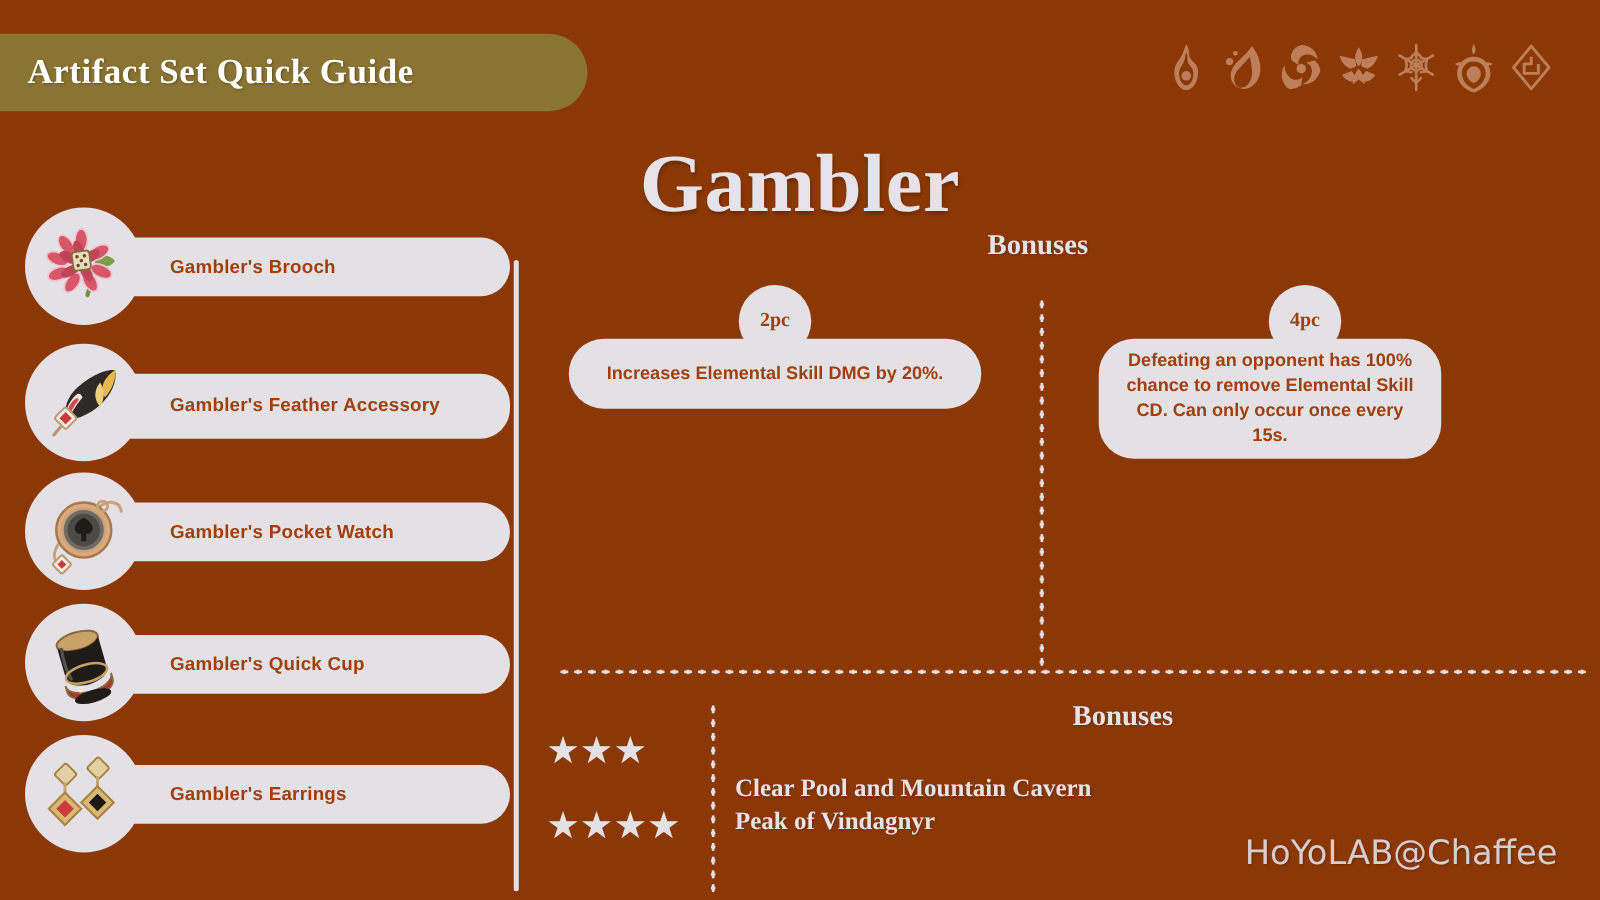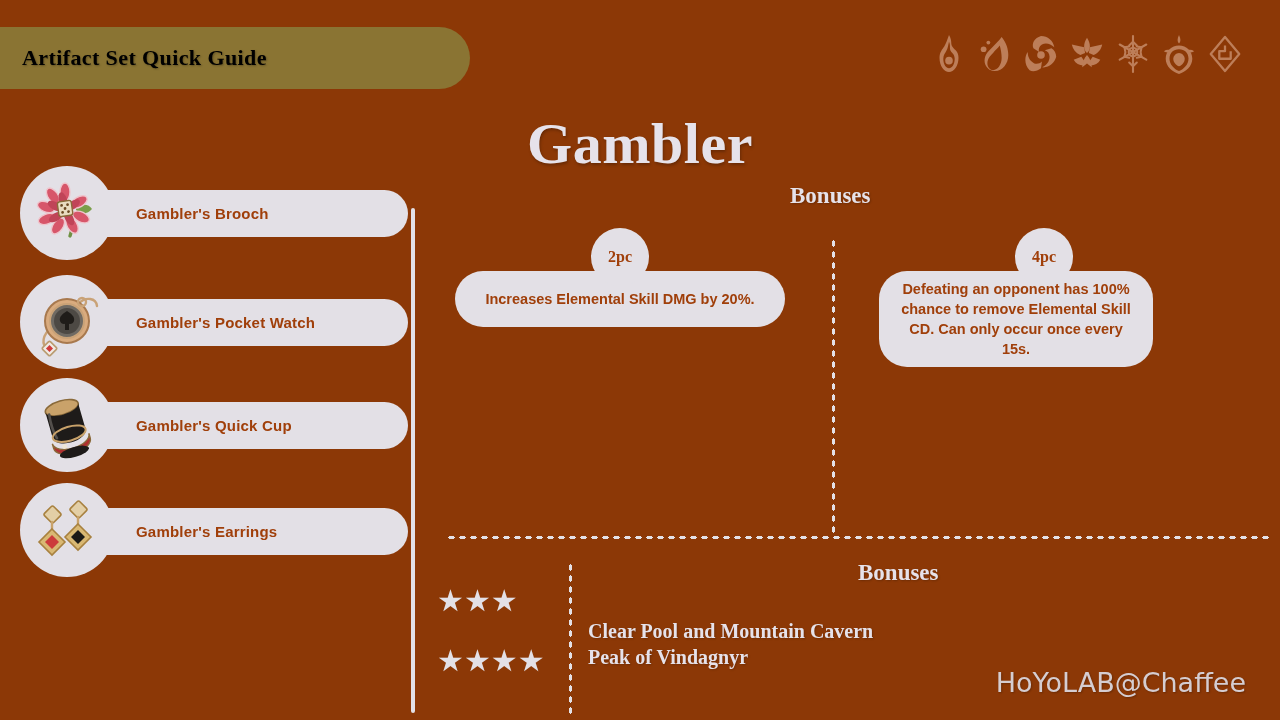--- a/index.html
+++ b/index.html
@@ -23,22 +23,22 @@
     top: 27px;
     width: 494px;
     height: 62px;
     background: #8a7433;
     border-radius: 0 34px 34px 0;
     display: flex;
     align-items: center;
   }
   .banner-title {
     margin-left: 46px;
-    color: #000000;
-    font-size: 22px;
+    color: #ffffff;
+    font-size: 28px;
     font-weight: bold;
     letter-spacing: 0.4px;
     text-shadow: 1px 1px 2px rgba(0,0,0,0.28);
     font-family: "Liberation Serif", serif;
   }
 
   
   .elements {
     position: absolute;
     right: 36px;
@@ -50,21 +50,21 @@
   .elem-icon { width: 38px; height: 44px; opacity: 0.62; }
   .elem-icon svg { display: block; width: 100%; height: 100%; }
 
   
   .set-title {
     position: absolute;
     left: 0; right: 0;
     top: 110px;
     text-align: center;
     color: #e6e2ea;
-    font-size: 58px;
+    font-size: 66px;
     font-weight: bold;
     letter-spacing: 0.5px;
     text-shadow: 1px 2px 3px rgba(0,0,0,0.25);
   }
 
   
   .pieces {
     position: absolute;
     left: 20px;
     top: 166px;
@@ -375,20 +375,39 @@
               <circle cx="36" cy="27" r="1.4"></circle>
             <circle cx="33" cy="30.5" r="1.4"></circle>
             <circle cx="30" cy="34" r="1.4"></circle>
               <circle cx="36" cy="34" r="1.4"></circle>
           </g>
         </svg>
       </span>
     </div>
   </div>
 
+  <div class="piece-row">
+    <div class="piece-pill tall">
+      <span class="piece-name">Gambler's Feather Accessory</span>
+    </div>
+    <div class="piece-circle">
+      <span>
+        <svg viewBox="0 0 70 70">
+          <path d="M60 9c2 9-3 20-12 28S29 49 22 48c-3-5-2-14 5-22C35 17 50 8 60 9z" fill="#2f2a27"></path>
+          <path d="M60 9c1 7-2 15-8 22-4-6-3-14 8-22z" fill="#e8b84a"></path>
+          <path d="M48 19c4 6 4 13 0 19-5-5-5-13 0-19z" fill="#f0cf7a"></path>
+          <path d="M34 31c-7 8-9 14-12 17-3-1-1-10 4-16 3-4 6-6 8-1z" fill="#ece7e2"></path>
+          <path d="M31 33c-4 5-7 11-9 15-2-4 1-11 5-15 2-2 4-2 4 0z" fill="#d24a4a"></path>
+          <path d="M22 48 11 61" stroke="#b99a6e" stroke-width="2.6" stroke-linecap="round" fill="none"></path>
+          <rect x="14" y="41" width="13" height="13" rx="2" fill="#f0eae4" stroke="#b99a6e" stroke-width="1.6" transform="rotate(45 20.5 47.5)"></rect>
+          <rect x="17" y="44" width="7" height="7" fill="#cf3b3b" transform="rotate(45 20.5 47.5)"></rect>
+        </svg>
+      </span>
+    </div>
+  </div>
 
   <div class="piece-row">
     <div class="piece-pill">
       <span class="piece-name">Gambler's Pocket Watch</span>
     </div>
     <div class="piece-circle">
       <span>
         <svg viewBox="0 0 70 70">
           <path d="M46 17c8-8 18-6 19 2" stroke="#c9a277" stroke-width="2.4" fill="none" stroke-linecap="round"></path>
           <path d="M20 40C10 48 9 58 16 62" stroke="#c9a277" stroke-width="2.4" fill="none" stroke-linecap="round"></path>

